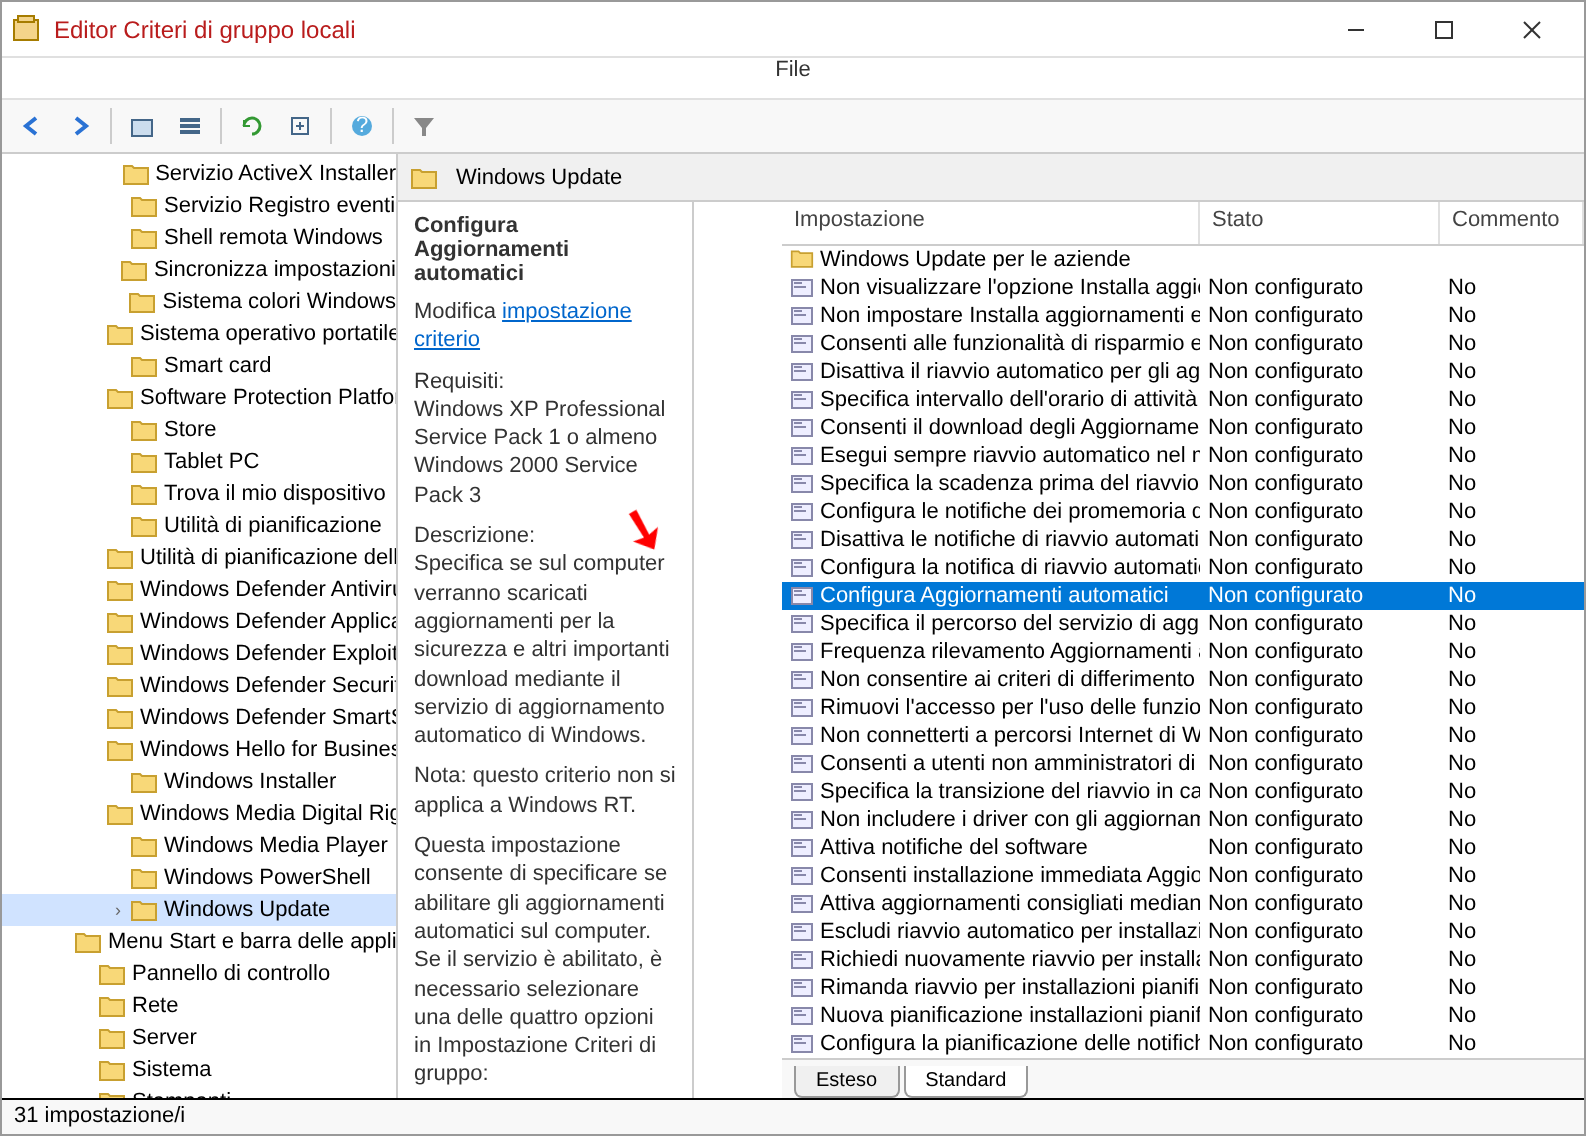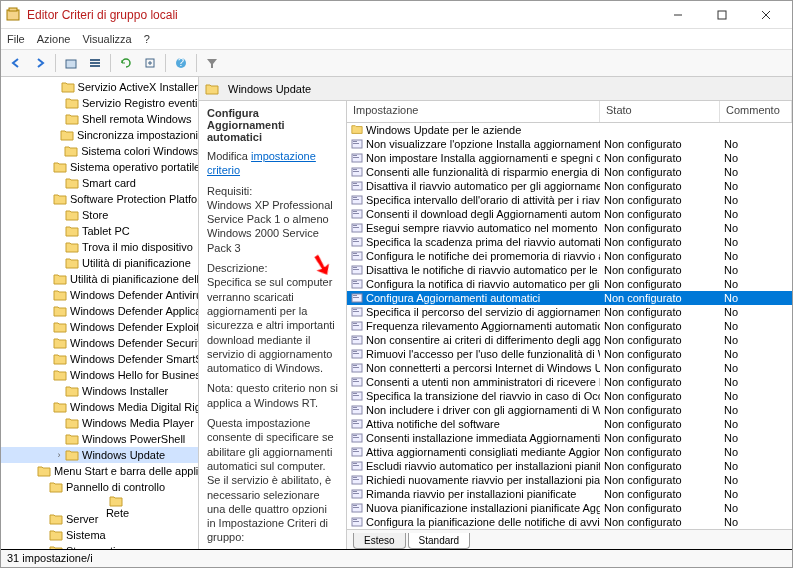--- a/index.html
+++ b/index.html
@@ -1,40 +1,40 @@
 <!DOCTYPE html>
 <html><head>
 <meta charset="utf-8">
 <style>
 * { box-sizing: border-box; margin: 0; padding: 0; font-family: "Segoe UI", Tahoma, sans-serif; font-size: 11px; }
 body { background: #fff; width: 793px; height: 568px; overflow: hidden; border: 1px solid #999; display: flex; flex-direction: column; }
 .titlebar { height: 28px; display: flex; align-items: center; padding: 0 4px; border-bottom: 1px solid #e0e0e0; }
 .titlebar .icon { width: 16px; height: 16px; margin-right: 6px; }
 .titlebar .title { flex: 1; font-size: 12px; color: #b91c1c; }
 .titlebar .winbtn { width: 44px; height: 28px; display: flex; align-items: center; justify-content: center; cursor: pointer; }
-.menubar { height: 20px; display: flex; align-items: center; padding: 0 6px; gap: 12px; color: #333; }
+.menubar { height: 20px; display: flex; align-items: center; padding: 0 6px; gap: 12px; color: #333; flex-direction: column; }
 .menubar span { cursor: pointer; }
 .toolbar { height: 28px; display: flex; align-items: center; padding: 0 4px; gap: 2px; border-top: 1px solid #e0e0e0; border-bottom: 1px solid #ccc; background: #f8f8f8; }
 .tbtn { width: 22px; height: 22px; display: flex; align-items: center; justify-content: center; cursor: pointer; border: 1px solid transparent; }
 .tsep { width: 1px; height: 18px; background: #ccc; margin: 0 2px; }
 .main { flex: 1; display: flex; overflow: hidden; }
 .tree { width: 198px; overflow-y: auto; overflow-x: hidden; border-right: 1px solid #ccc; padding: 2px 0; }
 .tnode { display: flex; align-items: center; height: 16px; padding-left: 4px; white-space: nowrap; cursor: pointer; }
 .tnode.selected { background: #d0e3ff; }
 .tw { display: inline-block; width: 12px; text-align: center; color: #666; font-size: 9px; }
 .ficon { width: 14px; height: 12px; margin-right: 3px; display: inline-flex; align-items: center; }
 .ficon svg { width: 14px; height: 12px; }
 .right { flex: 1; display: flex; flex-direction: column; overflow: hidden; }
 .rhead { height: 24px; background: #f0f0f0; border-bottom: 1px solid #ccc; display: flex; align-items: center; padding-left: 6px; gap: 6px; font-size: 12px; }
 .rbody { flex: 1; display: flex; overflow: hidden; }
 .desc { width: 148px; padding: 6px 8px; border-right: 1px solid #ccc; overflow-y: auto; font-size: 11px; color: #333; }
 .desc .h { font-weight: bold; margin-bottom: 6px; }
 .desc a { color: #0066cc; text-decoration: underline; }
 .desc p { margin: 6px 0; line-height: 1.3; }
-.grid { flex: 1; display: flex; flex-direction: column; overflow: hidden; }
+.grid { flex: 1; display: flex; flex-direction: column; overflow: hidden; margin-left: 44px; }
 .ghead { display: flex; height: 22px; border-bottom: 1px solid #ccc; background: #fff; }
 .gh { padding: 3px 6px; border-right: 1px solid #e0e0e0; color: #444; }
 .gh.c1 { flex: 1; }
 .gh.c2 { width: 120px; }
 .gh.c3 { width: 72px; }
 .gbody { flex: 1; overflow-y: auto; }
 .row { display: flex; height: 14px; align-items: center; cursor: pointer; }
 .row.sel { background: #0078d7; color: #fff; }
 .cell { padding: 0 4px; white-space: nowrap; overflow: hidden; text-overflow: ellipsis; }
 .cell.c1 { flex: 1; display: flex; align-items: center; gap: 3px; }
@@ -362,21 +362,21 @@
       </div>
       <div class="tnode" style="padding-left: 36px;">
         <span class="tw"></span>
         <span class="ficon">
           <svg viewBox="0 0 14 12">
             <path d="M1 2 L5 2 L6 3 L13 3 L13 11 L1 11 Z" fill="#f8d878" stroke="#c8a030"></path>
           </svg>
         </span>
         <span>Pannello di controllo</span>
       </div>
-      <div class="tnode" style="padding-left: 36px; flex-direction: column;">
+      <div class="tnode" style="padding-left: 36px;">
         <span class="tw"></span>
         <span class="ficon">
           <svg viewBox="0 0 14 12">
             <path d="M1 2 L5 2 L6 3 L13 3 L13 11 L1 11 Z" fill="#f8d878" stroke="#c8a030"></path>
           </svg>
         </span>
         <span>Rete</span>
       </div>
       <div class="tnode" style="padding-left: 36px;">
         <span class="tw"></span>

